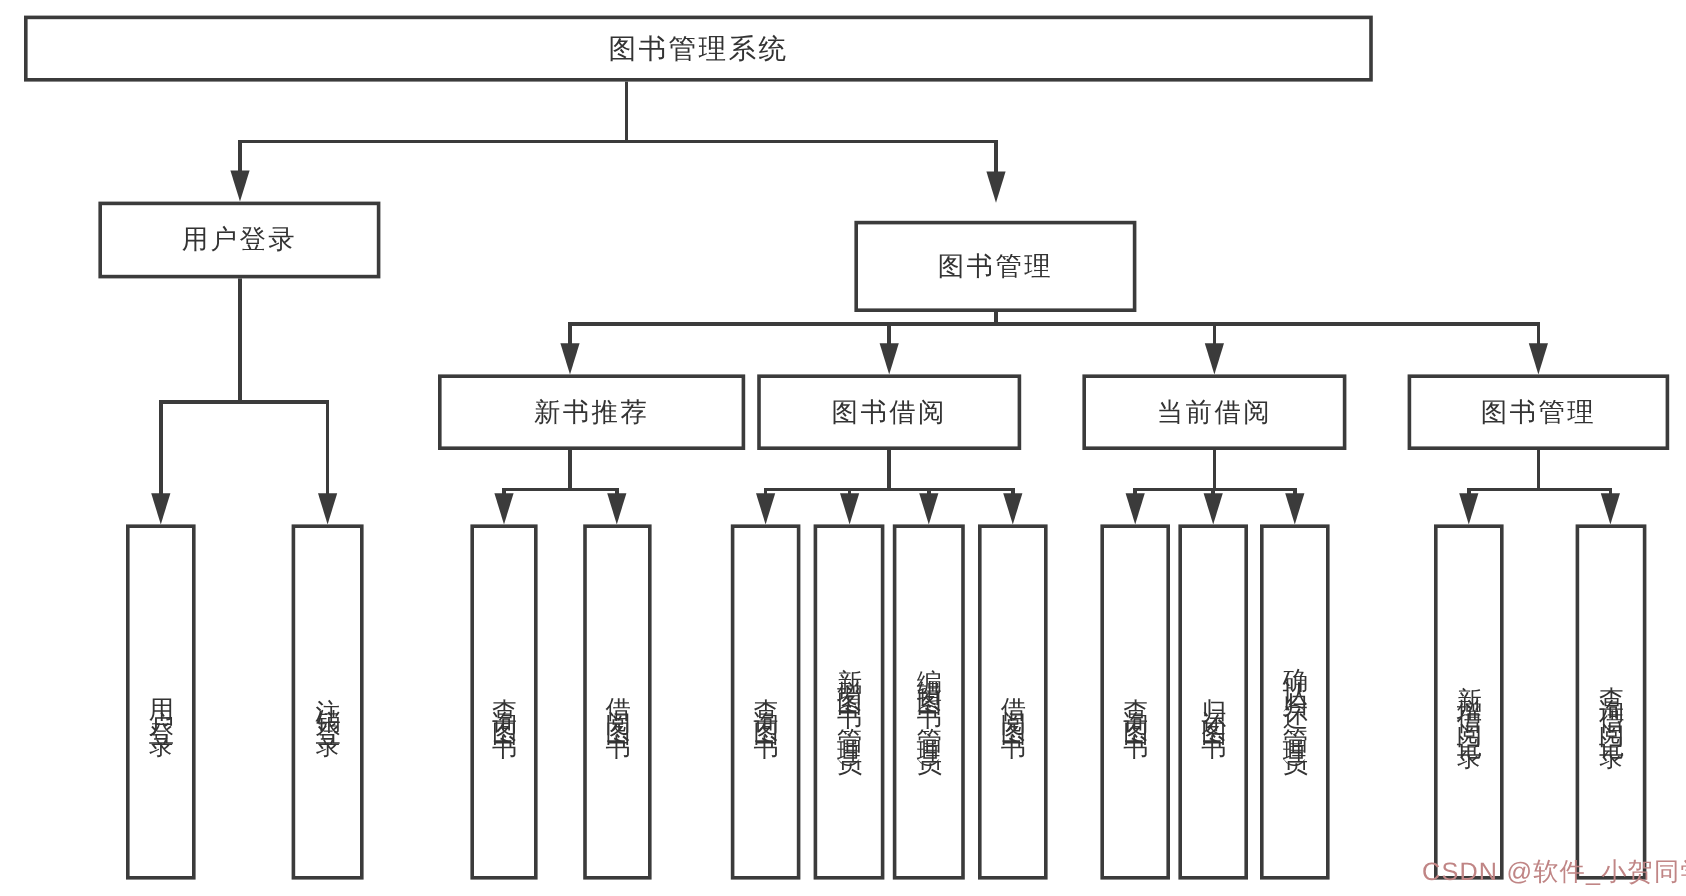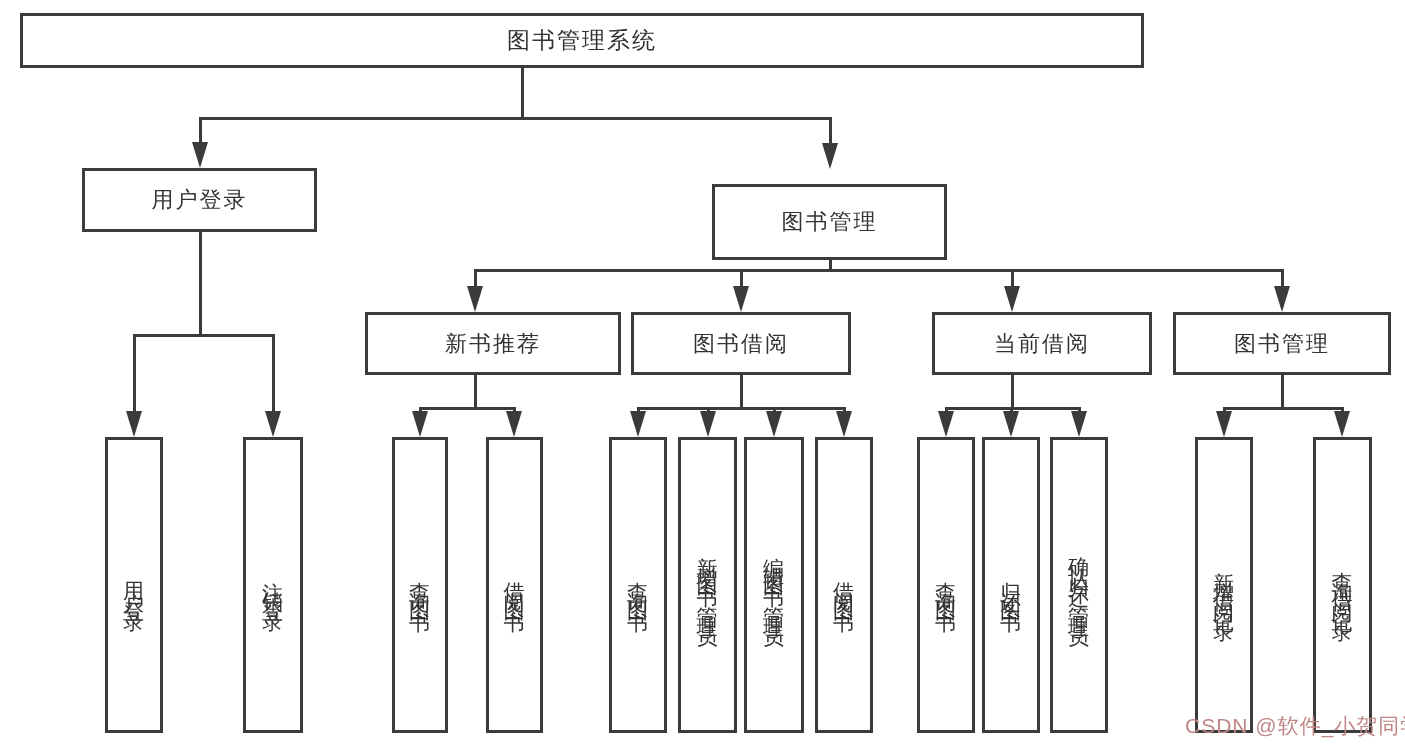--- a/index.html
+++ b/index.html
@@ -133,21 +133,21 @@
         <line x1="1342" y1="406.5" x2="1342" y2="415" stroke="#3b3b3b" stroke-width="3" shape-rendering="crispEdges"></line>
         <polygon points="1334,411 1350,411 1342,437" fill="#3b3b3b"></polygon>
       </g>
     </svg>
   <div class="watermark" style="color: rgb(192, 133, 133);">CSDN @软件_小贺同学</div>
 <div class="node root" style="left: 20px; top: 13px; width: 1124px; height: 55px;">图书管理系统</div>
     <div class="node" style="left: 82px; top: 168px; width: 235px; height: 64px;">用户登录</div>
     <div class="node" style="left: 712px; top: 184px; width: 235px; height: 76px;">图书管理</div>
     <div class="node" style="left: 365px; top: 312px; width: 256px; height: 63px;">新书推荐</div>
     <div class="node" style="left: 631px; top: 312px; width: 220px; height: 63px;">图书借阅</div>
-    <div class="node" style="left: 902px; top: 312px; width: 220px; height: 63px; margin-left: 30px;">当前借阅</div>
+    <div class="node" style="left: 902px; top: 312px; width: 220px; height: 63px;">当前借阅</div>
     <div class="node" style="left: 1173px; top: 312px; width: 218px; height: 63px;">图书管理</div>
     <div class="node vertical" style="left: 105px; top: 437px; width: 58px; height: 296px;">用户登录</div>
     <div class="node vertical" style="left: 243px; top: 437px; width: 60px; height: 296px;">注销登录</div>
     <div class="node vertical" style="left: 392px; top: 437px; width: 56px; height: 296px;">查询图书</div>
     <div class="node vertical" style="left: 486px; top: 437px; width: 57px; height: 296px;">借阅图书</div>
     <div class="node vertical" style="left: 609px; top: 437px; width: 58px; height: 296px;">查询图书</div>
     <div class="node vertical" style="left: 678px; top: 437px; width: 59px; height: 296px;">新增图书（管理员）</div>
     <div class="node vertical" style="left: 744px; top: 437px; width: 60px; height: 296px;">编辑图书（管理员）</div>
     <div class="node vertical" style="left: 815px; top: 437px; width: 58px; height: 296px;">借阅图书</div>
     <div class="node vertical" style="left: 917px; top: 437px; width: 58px; height: 296px;">查询图书</div>

